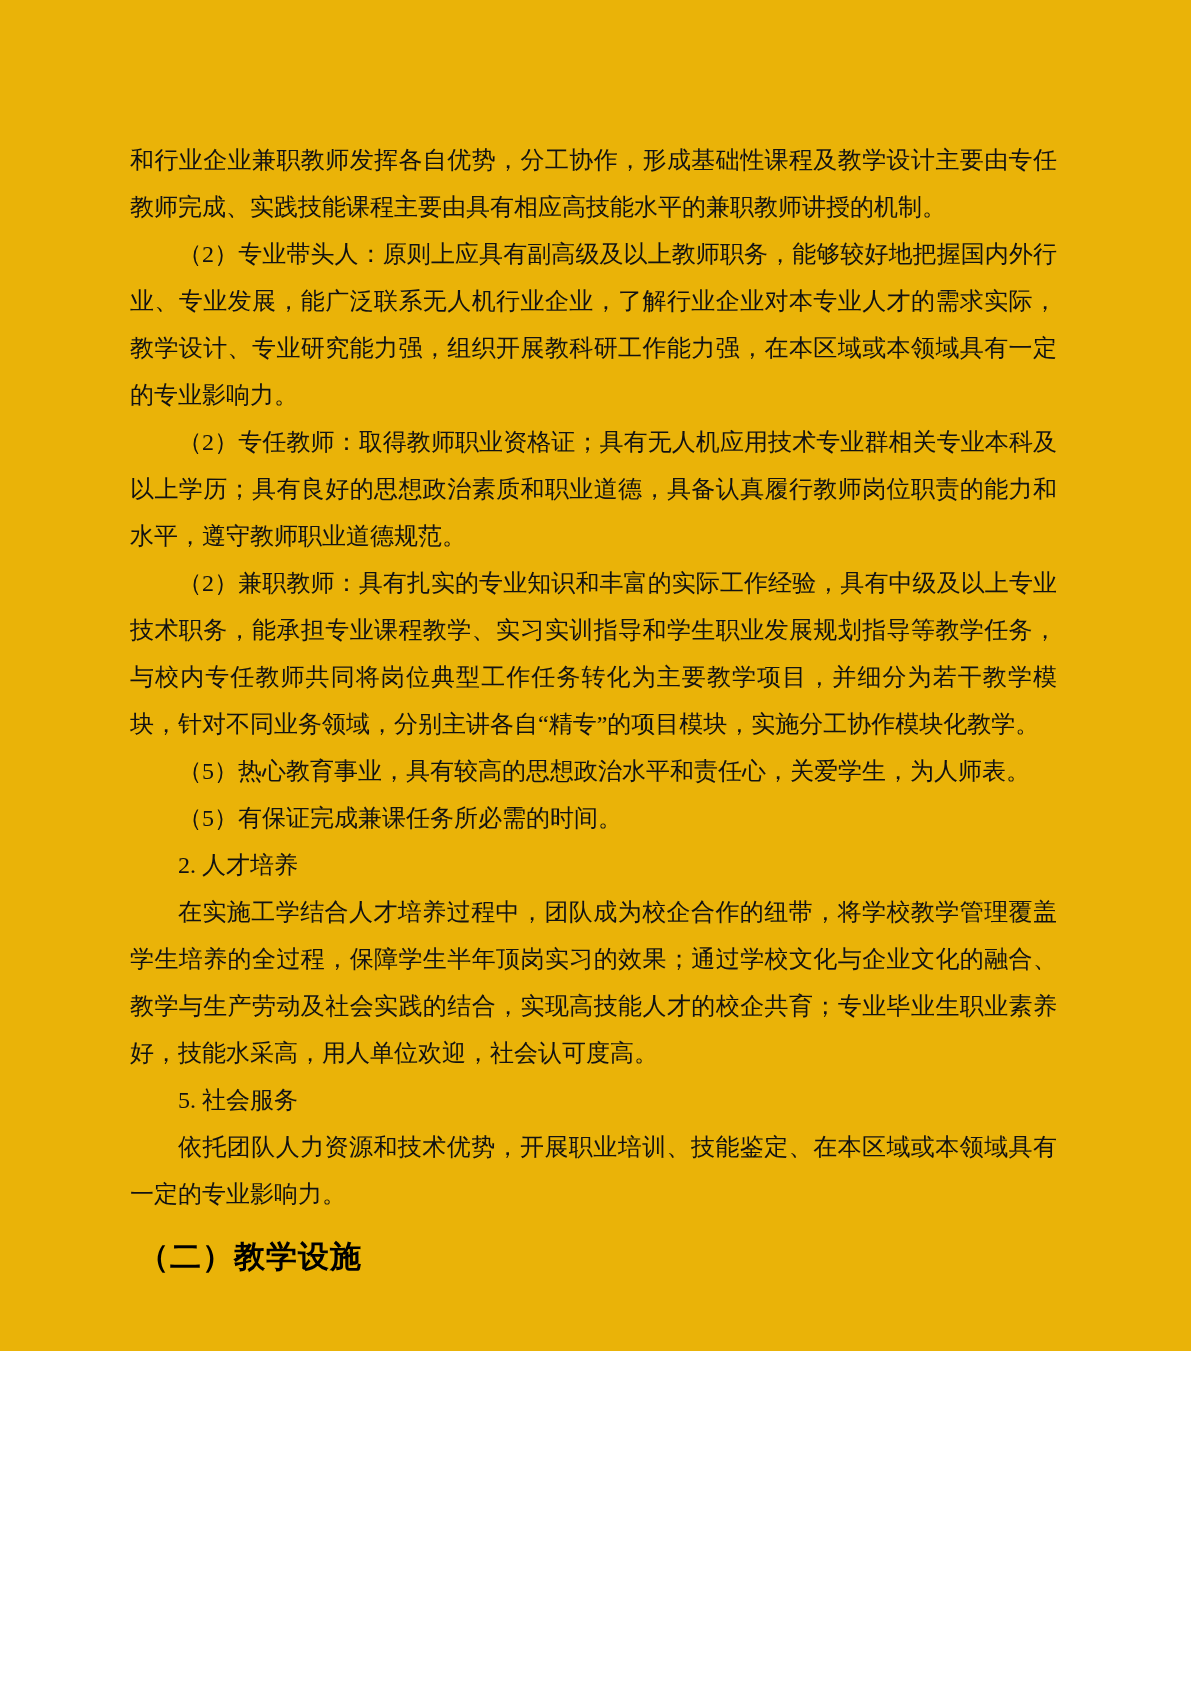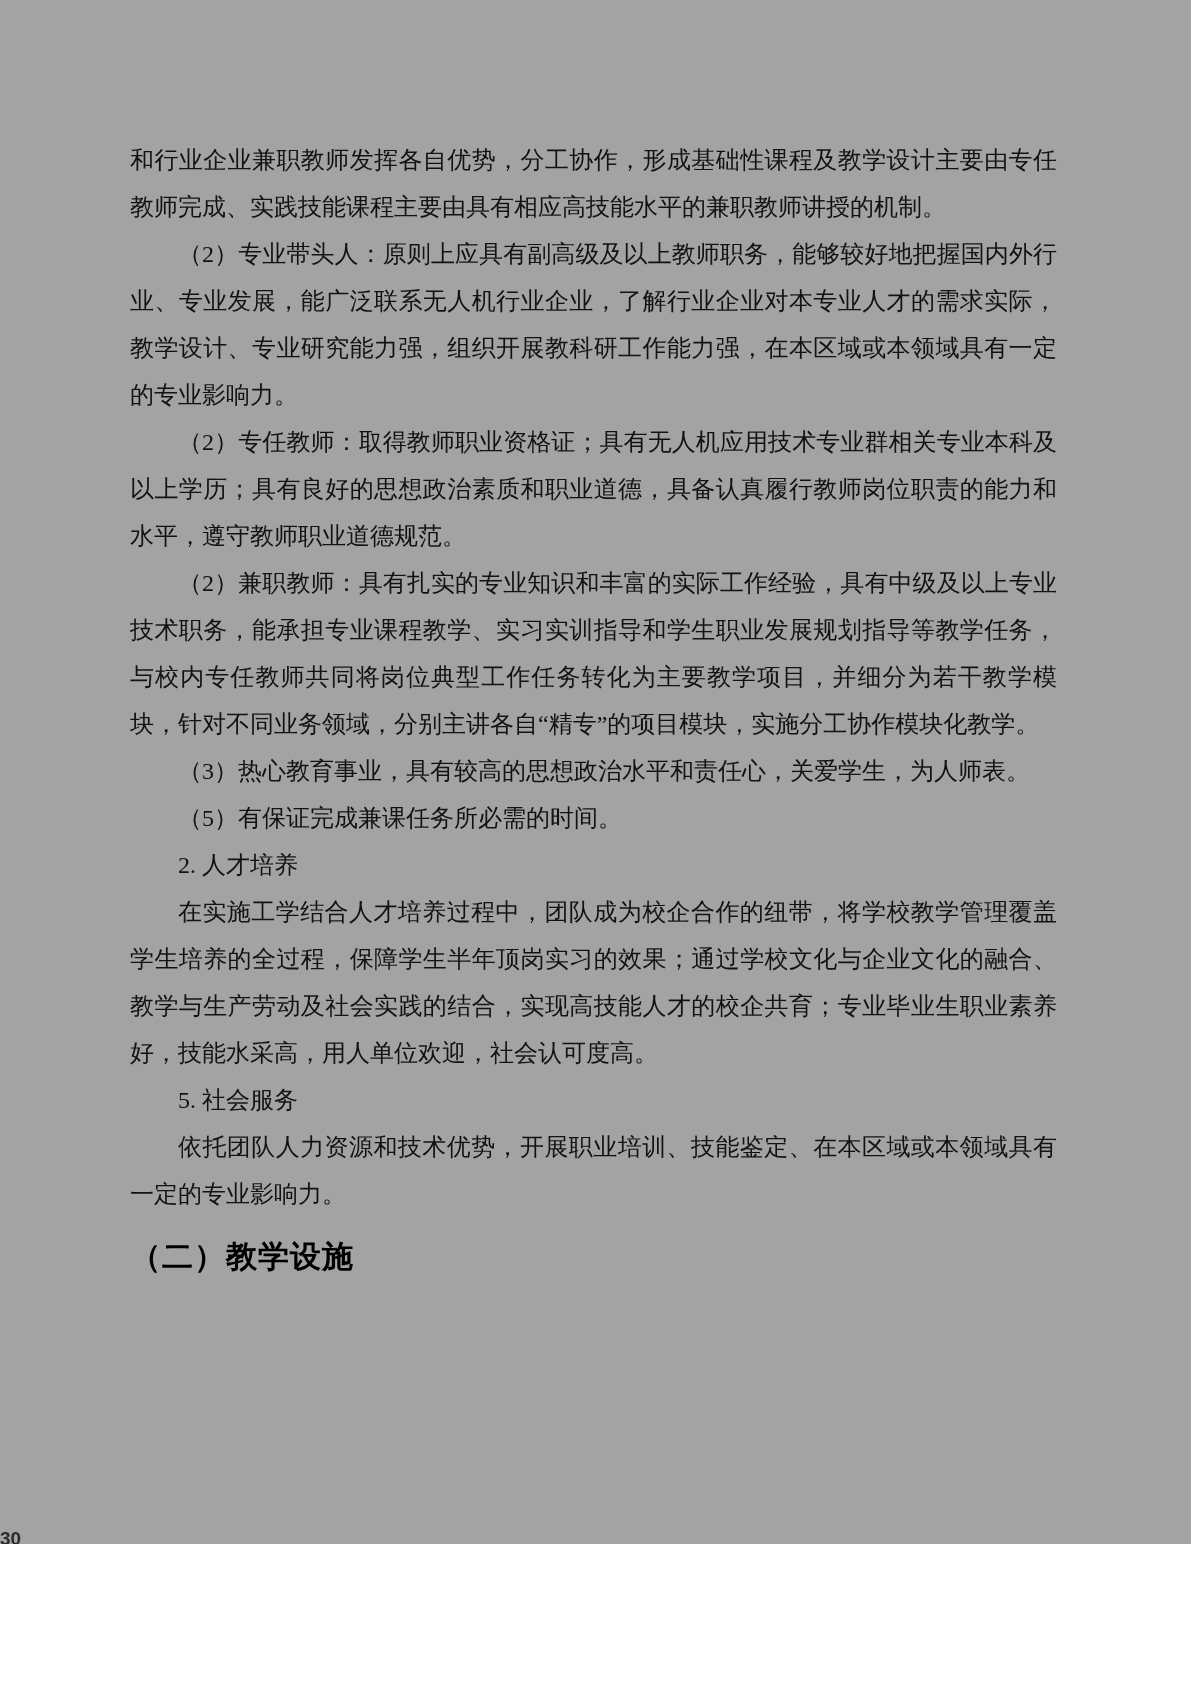--- a/index.html
+++ b/index.html
@@ -3,41 +3,41 @@
 <meta charset="utf-8">
 <style>
   html, body {
     margin: 0;
     padding: 0;
     background: #ffffff;
   }
   .page {
     position: relative;
     width: 1191px;
-    height: 1544px;
-    background: #a3a3a3;
+    height: 1351px;
+    background: #eab308;
     box-sizing: border-box;
     padding: 137px 134px 0 130px;
     overflow: hidden;
   }
   .doc p {
     margin: 0;
     padding: 0;
     font-family: "Liberation Serif", "DejaVu Serif", serif;
     font-size: 24px;
     line-height: 47px;
     color: #121212;
     text-align: justify;
     text-indent: 2em;
   }
   .doc p.noindent {
     text-indent: 0;
   }
   .section-heading {
-    margin: 0;
+    margin: 8px;
     margin-top: 14px;
     font-family: "Liberation Sans", "DejaVu Sans", sans-serif;
     font-weight: bold;
     font-size: 31px;
     line-height: 50px;
     color: #000000;
     letter-spacing: 1px;
   }
   .page-number {
     position: absolute;
@@ -52,21 +52,21 @@
 </style>
 </head>
 <body>
 
 <div class="page">
   <div class="doc">
     <p class="noindent">和行业企业兼职教师发挥各自优势，分工协作，形成基础性课程及教学设计主要由专任教师完成、实践技能课程主要由具有相应高技能水平的兼职教师讲授的机制。</p>
     <p>（2）专业带头人：原则上应具有副高级及以上教师职务，能够较好地把握国内外行业、专业发展，能广泛联系无人机行业企业，了解行业企业对本专业人才的需求实际，教学设计、专业研究能力强，组织开展教科研工作能力强，在本区域或本领域具有一定的专业影响力。</p>
     <p>（2）专任教师：取得教师职业资格证；具有无人机应用技术专业群相关专业本科及以上学历；具有良好的思想政治素质和职业道德，具备认真履行教师岗位职责的能力和水平，遵守教师职业道德规范。</p>
     <p>（2）兼职教师：具有扎实的专业知识和丰富的实际工作经验，具有中级及以上专业技术职务，能承担专业课程教学、实习实训指导和学生职业发展规划指导等教学任务，与校内专任教师共同将岗位典型工作任务转化为主要教学项目，并细分为若干教学模块，针对不同业务领域，分别主讲各自“精专”的项目模块，实施分工协作模块化教学。</p>
-    <p>（3）热心教育事业，具有较高的思想政治水平和责任心，关爱学生，为人师表。</p>
+    <p>（5）热心教育事业，具有较高的思想政治水平和责任心，关爱学生，为人师表。</p>
     <p>（5）有保证完成兼课任务所必需的时间。</p>
     <p>2. 人才培养</p>
     <p>在实施工学结合人才培养过程中，团队成为校企合作的纽带，将学校教学管理覆盖学生培养的全过程，保障学生半年顶岗实习的效果；通过学校文化与企业文化的融合、教学与生产劳动及社会实践的结合，实现高技能人才的校企共育；专业毕业生职业素养好，技能水采高，用人单位欢迎，社会认可度高。</p>
     <p>5. 社会服务</p>
     <p>依托团队人力资源和技术优势，开展职业培训、技能鉴定、在本区域或本领域具有一定的专业影响力。</p>
     <h2 class="section-heading">（二）教学设施</h2>
   </div>
   <div class="page-number">30</div>
 </div>
 

